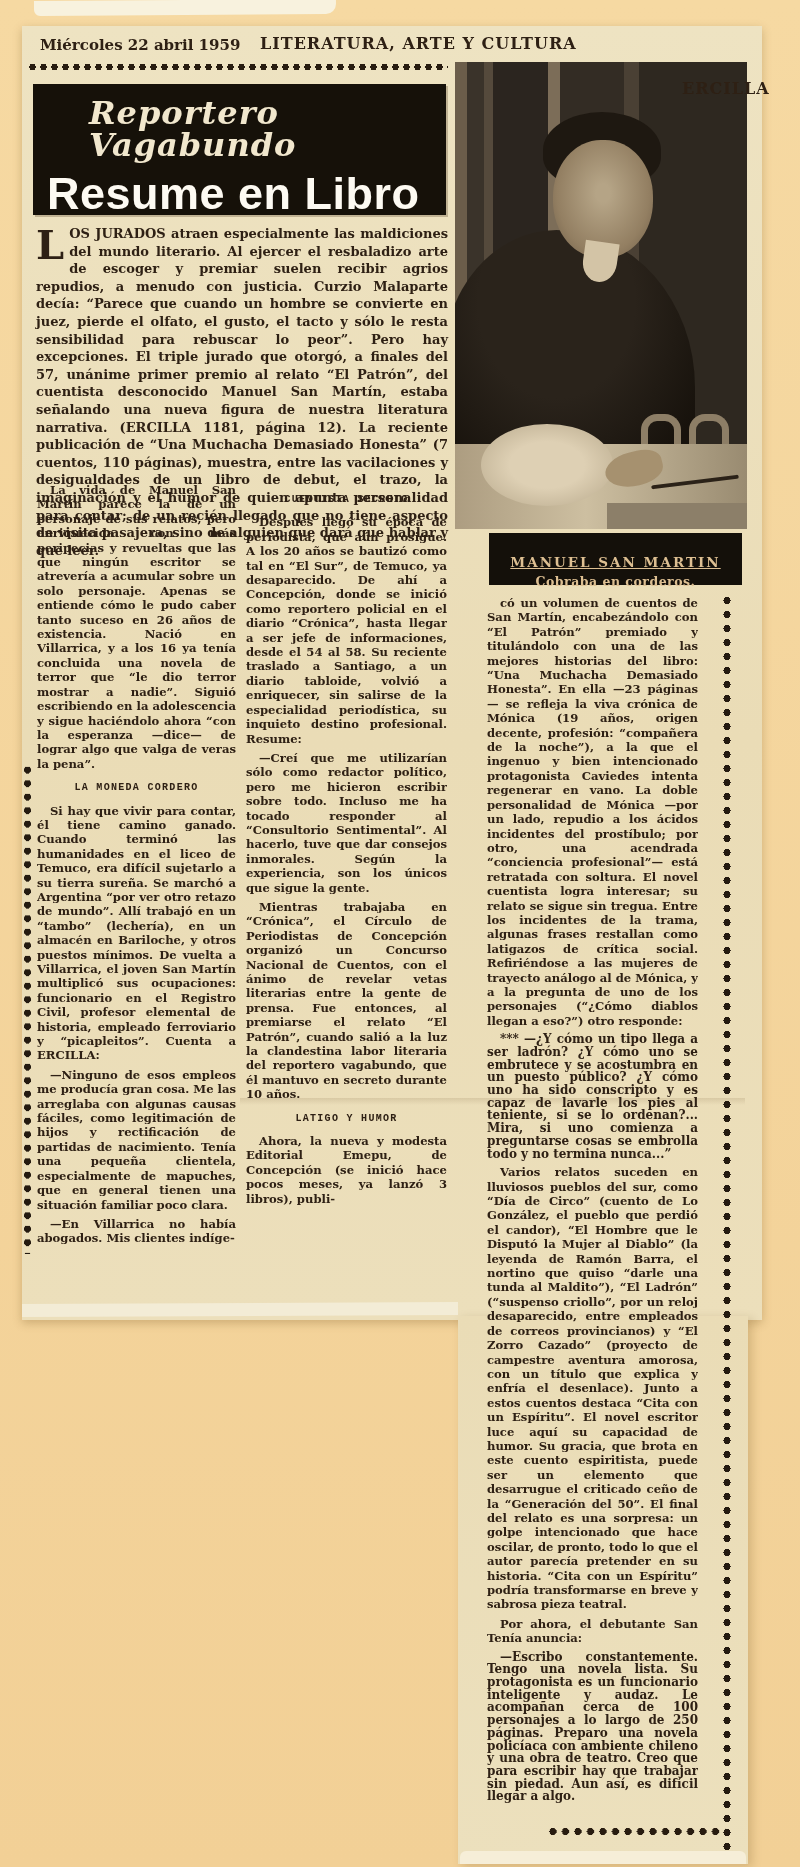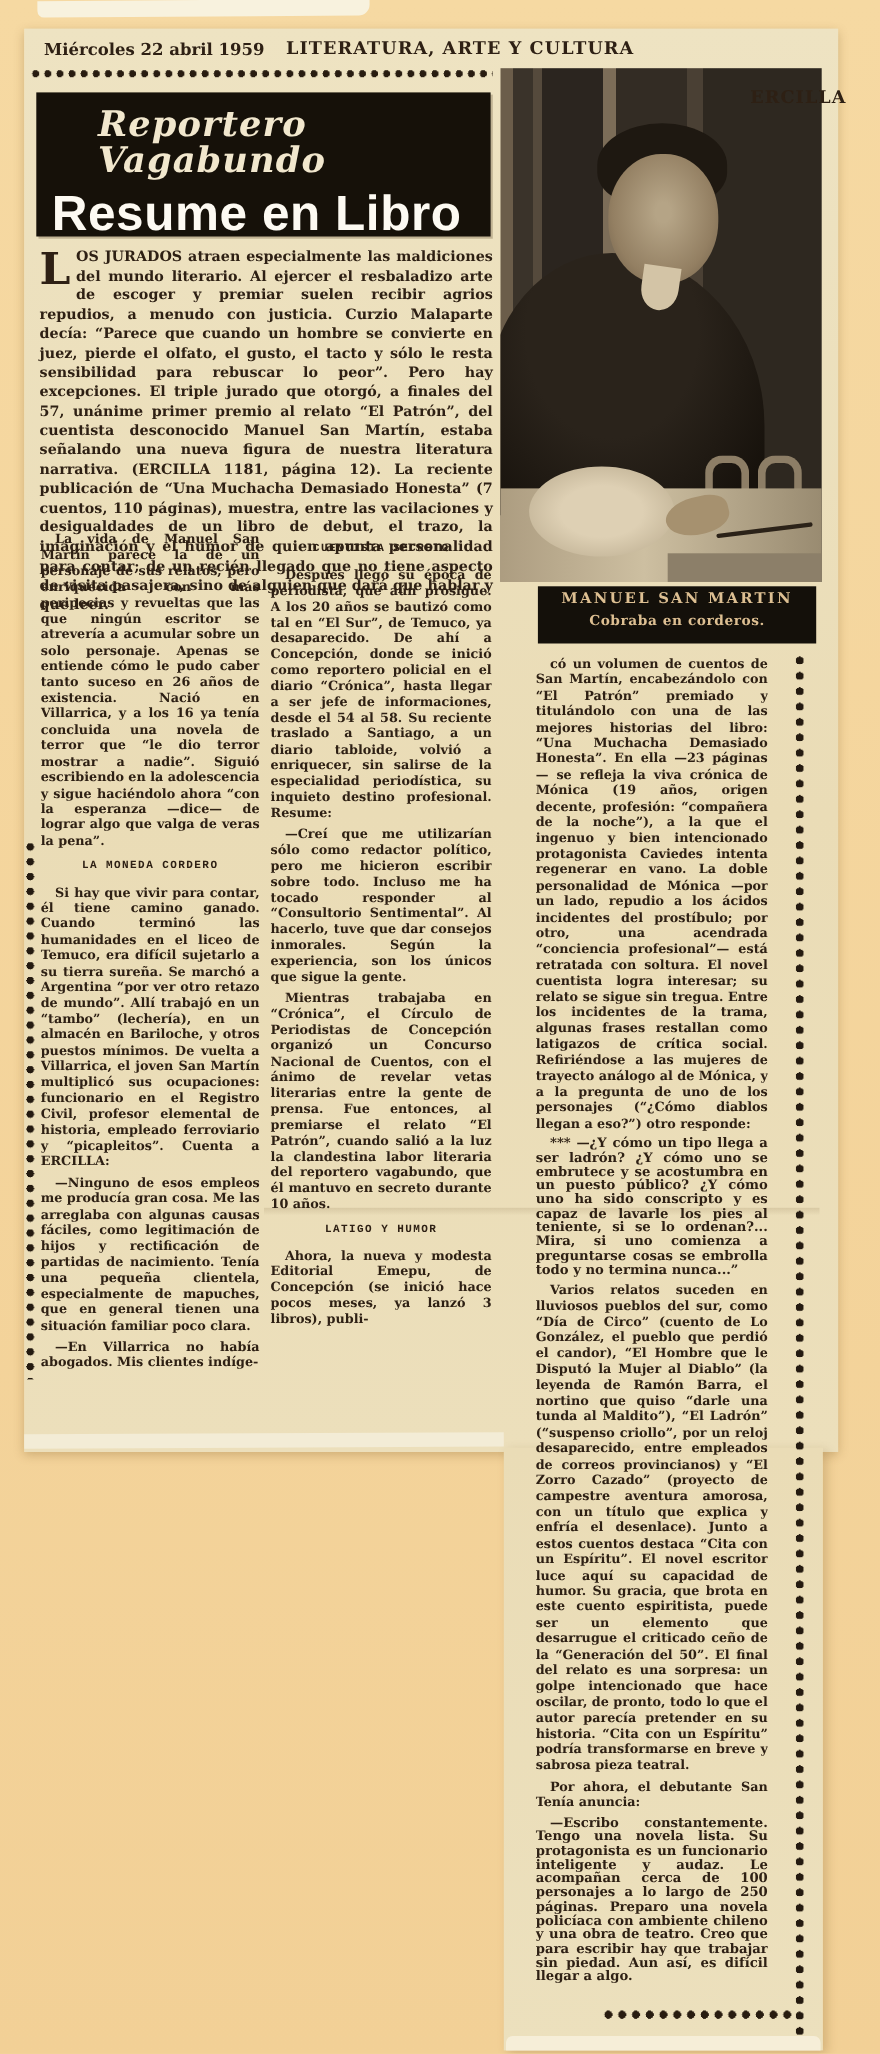--- a/index.html
+++ b/index.html
@@ -49,21 +49,21 @@
   .ph-arch{width:26px;height:62px;border:7px solid #8d7e66;border-bottom:none;border-radius:16px 16px 0 0;}
   .arch1{right:66px;top:352px;}
   .arch2{right:18px;top:352px;}
   .ph-papers{left:-6px;top:382px;width:304px;height:90px;background:linear-gradient(90deg,#ab9b7f,#cdbfa1 45%,#97896f);}
   .ph-disc{left:26px;top:362px;width:132px;height:82px;background:radial-gradient(ellipse at 50% 50%,#ded0b4 40%,#b7a88b 100%);border-radius:50%;}
   .ph-hand{left:150px;top:390px;width:58px;height:34px;background:#a6916f;border-radius:50% 40% 45% 55%;transform:rotate(-14deg);}
   .ph-pen{left:196px;top:418px;width:88px;height:4px;background:#2b2218;transform:rotate(-7deg);border-radius:2px;}
   .ph-deskedge{left:152px;top:441px;width:140px;height:26px;background:#8c7f69;}
 
   .caption{position:absolute;left:489px;top:533px;width:253px;height:52px;background:#14100a;color:#ddbf92;text-align:center;z-index:4;}
-  .caption .l1{font:700 13.5px/1 "DejaVu Serif",serif;letter-spacing:2px;margin-top:5px;}
+  .caption .l1{font:700 13.5px/1 "DejaVu Serif",serif;letter-spacing:2px;margin-top:23px;text-decoration:underline;}
   .caption .l2{font:700 12.5px/1 "DejaVu Serif",serif;letter-spacing:.5px;margin-top:6px;}
 </style>
 </head>
 <body>
 
 <div class="page">
 
   <div class="paper paper-top"></div>
   <div class="paper paper-right"></div>
   <div class="torn-top"></div>

